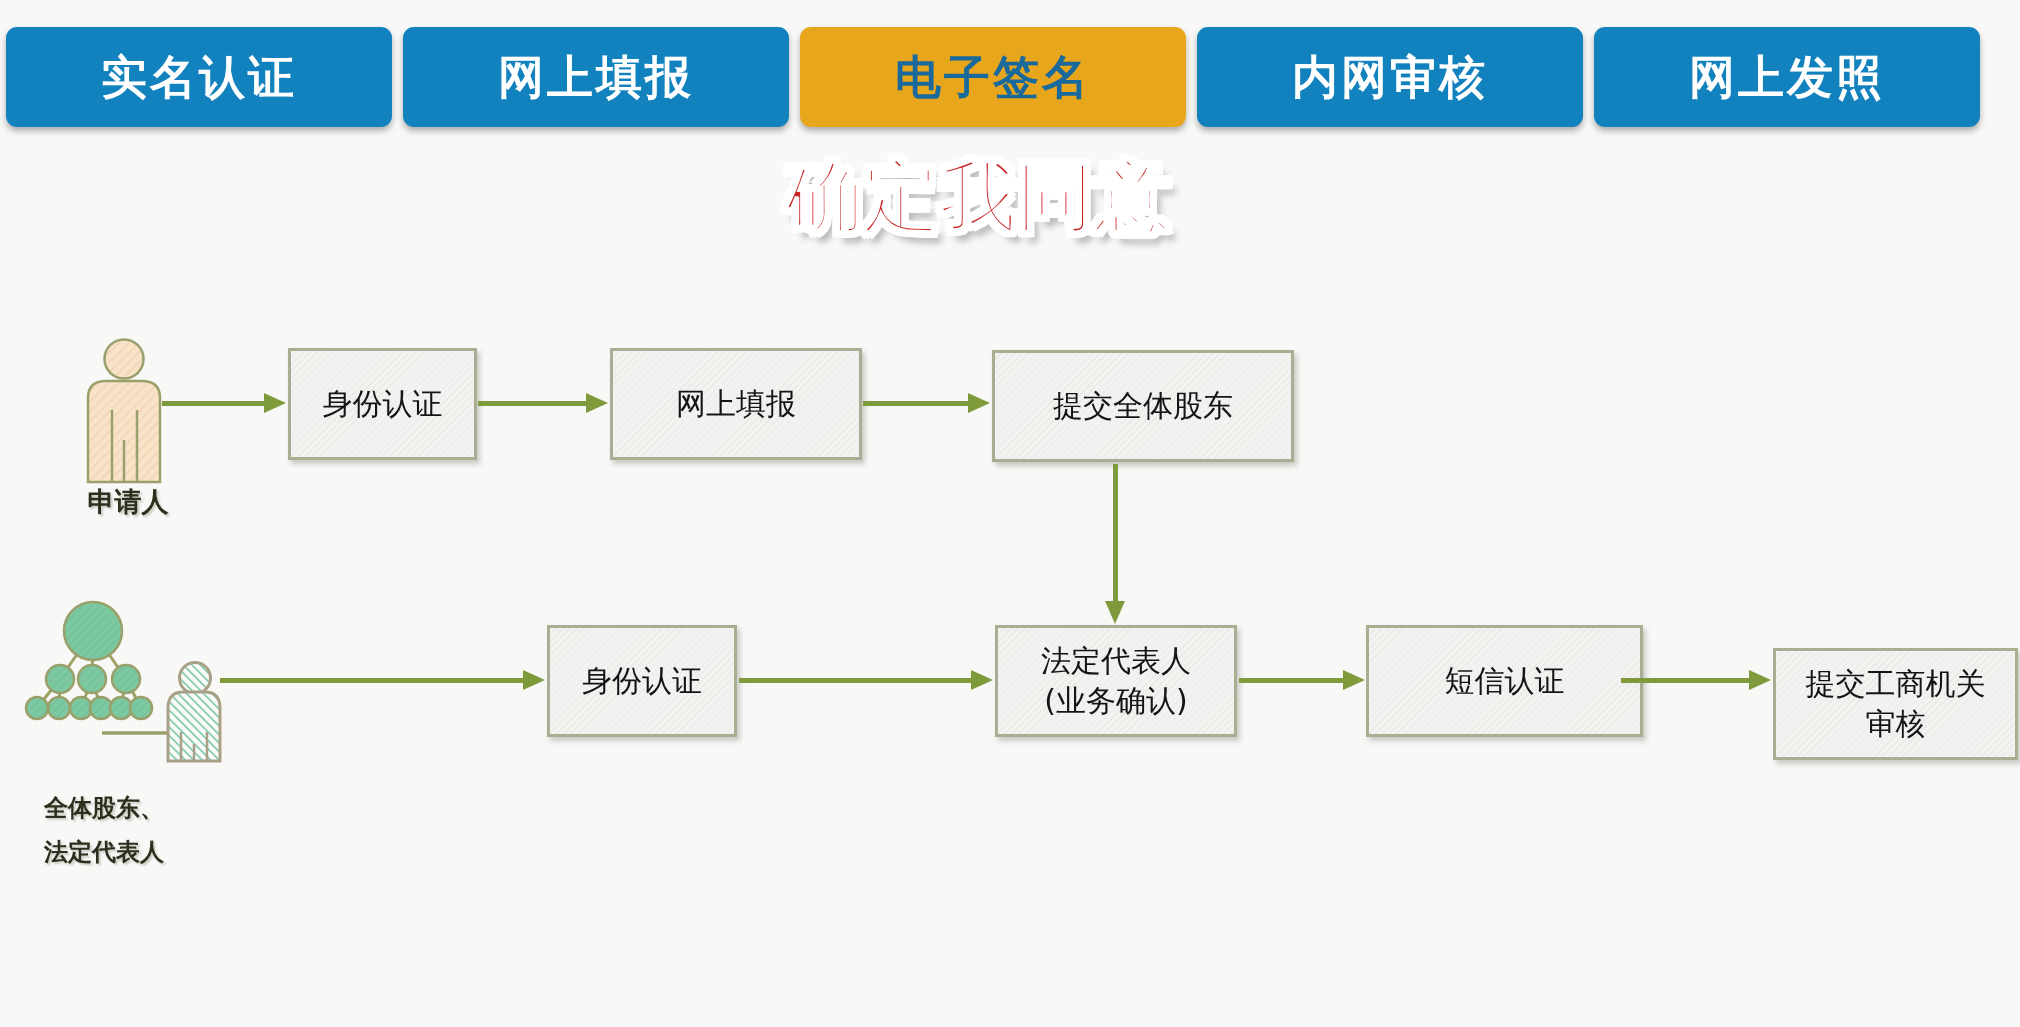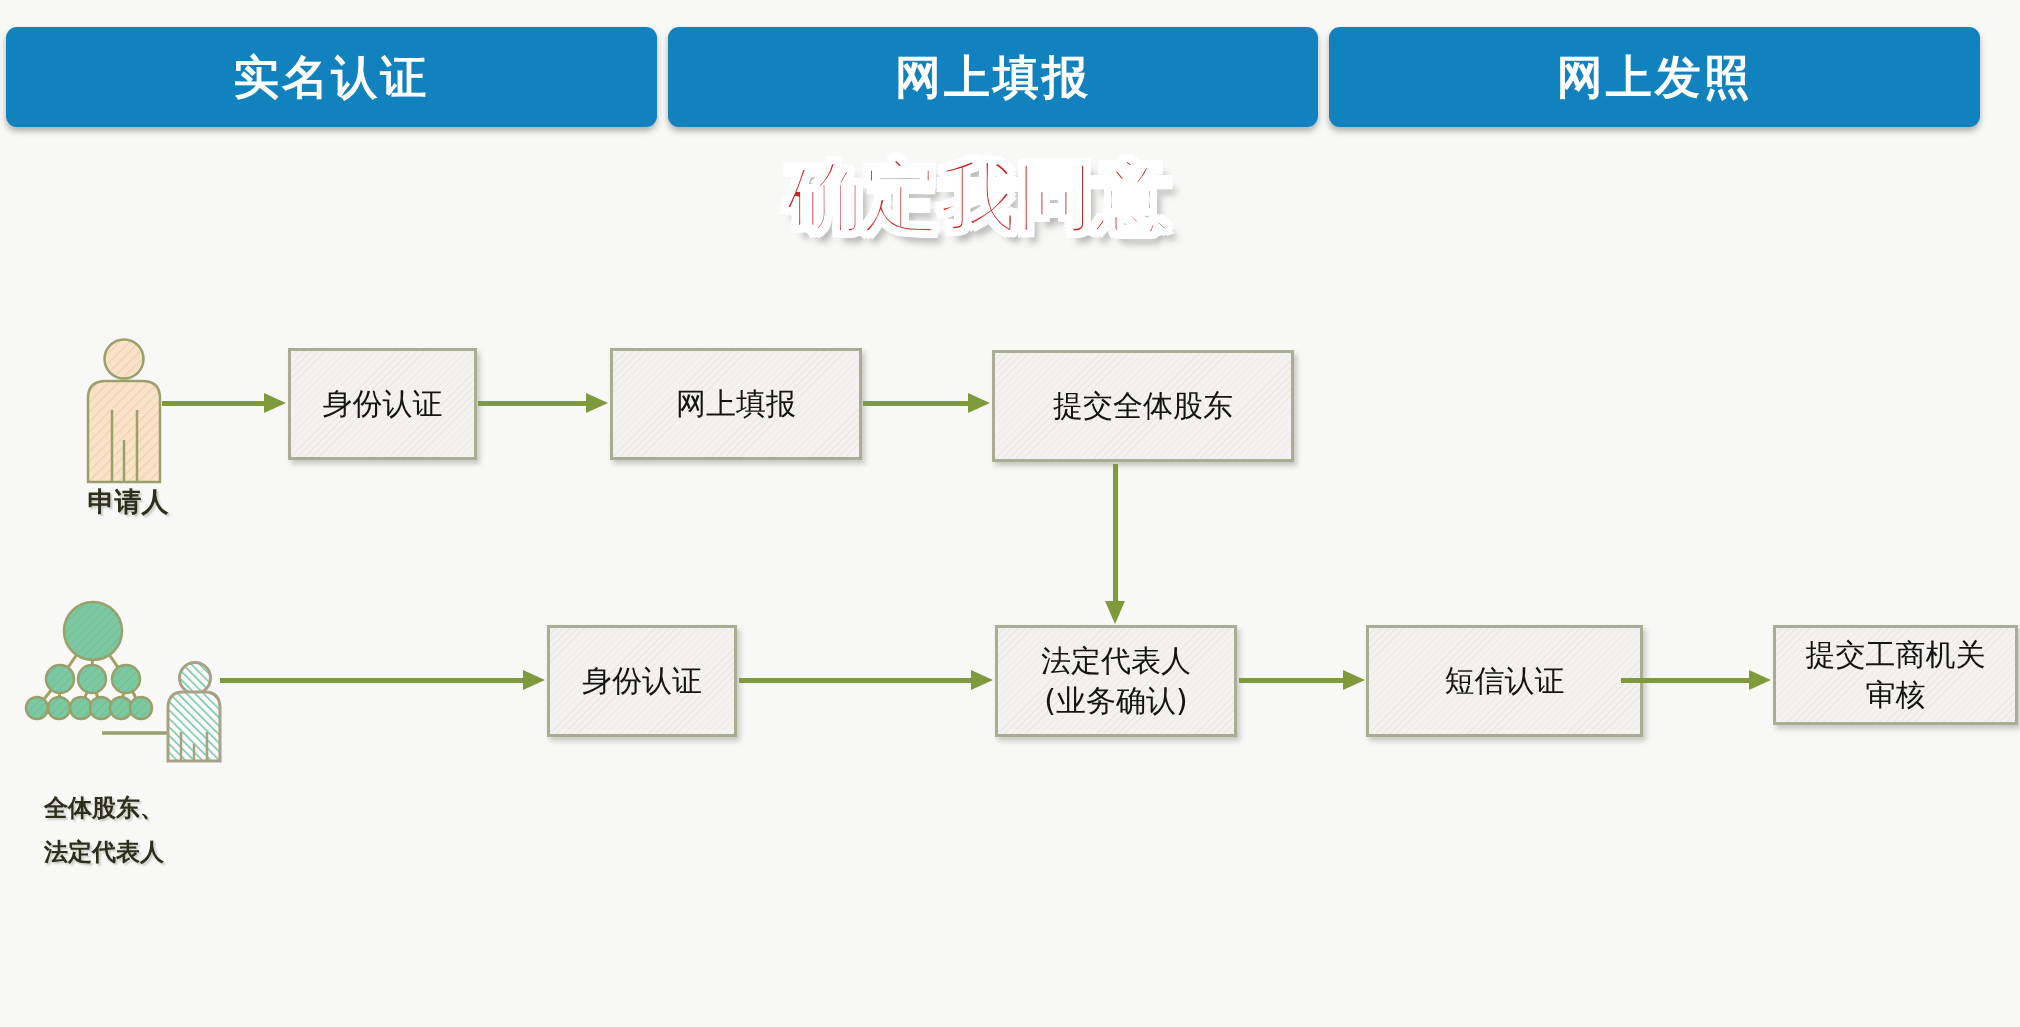--- a/index.html
+++ b/index.html
@@ -77,20 +77,22 @@
   .icon-svg{position:absolute;}
 </style>
 </head>
 <body>
 
 <div class="stage">
 
   <div class="tabbar">
     <div class="tab">实名认证</div>
     <div class="tab">网上填报</div>
+    <div class="tab active">电子签名</div>
+    <div class="tab">内网审核</div>
     <div class="tab">网上发照</div>
   </div>
 
   <div class="title">确定我同意</div>
 
   <svg class="icon-svg" style="left:85px;top:336px;" width="80" height="150" viewBox="0 0 80 150">
     <defs>
       <pattern id="hatchPeach" width="7" height="7" patternUnits="userSpaceOnUse" patternTransform="rotate(45)">
         <rect width="7" height="7" fill="#f8e2c8"></rect>
         <line x1="0" y1="0" x2="0" y2="7" stroke="#eed3b2" stroke-width="2.5"></line>
@@ -175,18 +177,18 @@
     <span>法定代表人</span>
     <span>(业务确认)</span>
   </div>
 
   <div class="arr-h" style="left:1239px;top:678px;width:104px;"></div>
   <div class="fbox" style="left:1366px;top:625px;width:277px;height:112px;">
     <span>短信认证</span>
   </div>
 
   <div class="arr-h" style="left:1621px;top:678px;width:128px;"></div>
-  <div class="fbox" style="left:1773px;top:625px;width:245px;height:100px;text-align:right;">
+  <div class="fbox" style="left:1773px;top:648px;width:245px;height:112px;text-align:right;">
     <span>提交工商机关</span>
     <span>审核</span>
   </div>
 
 </div>
 
 </body></html>

